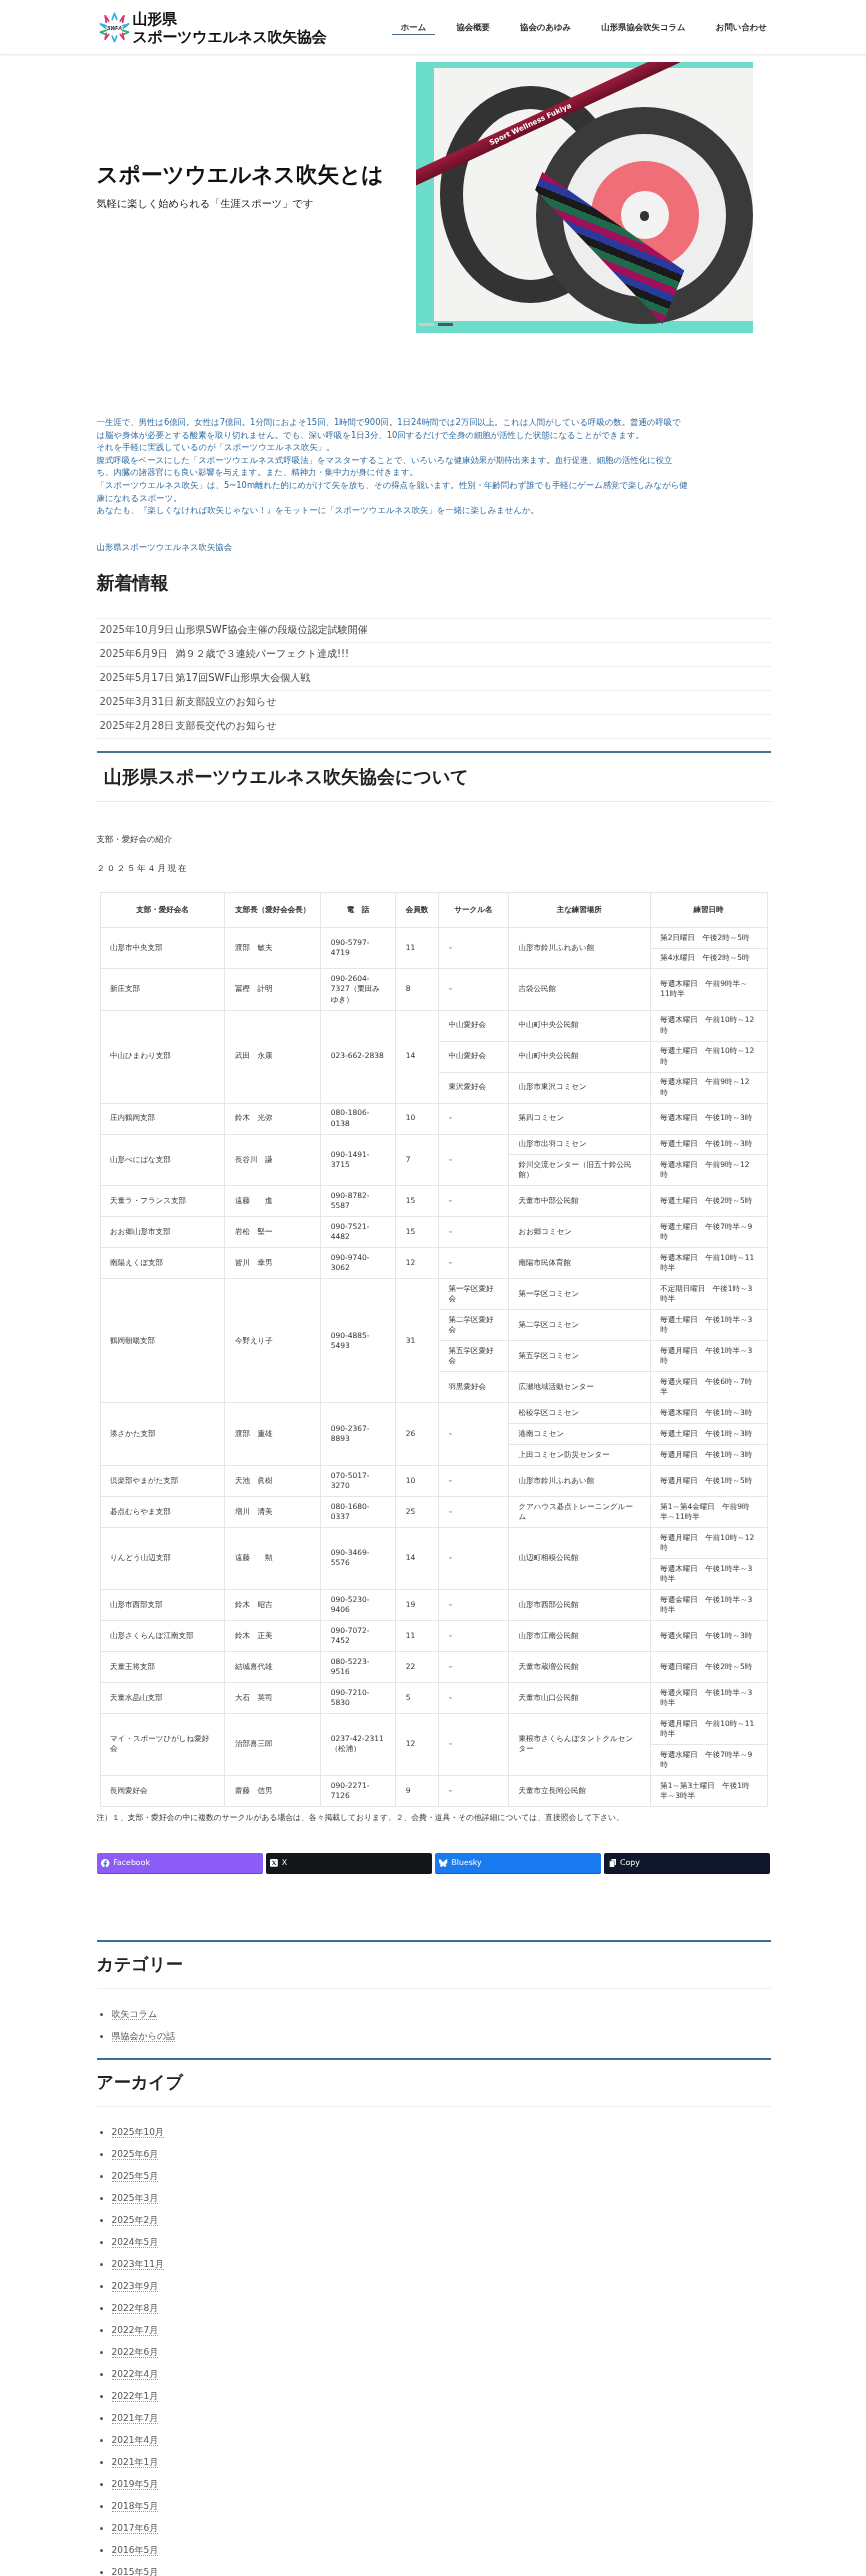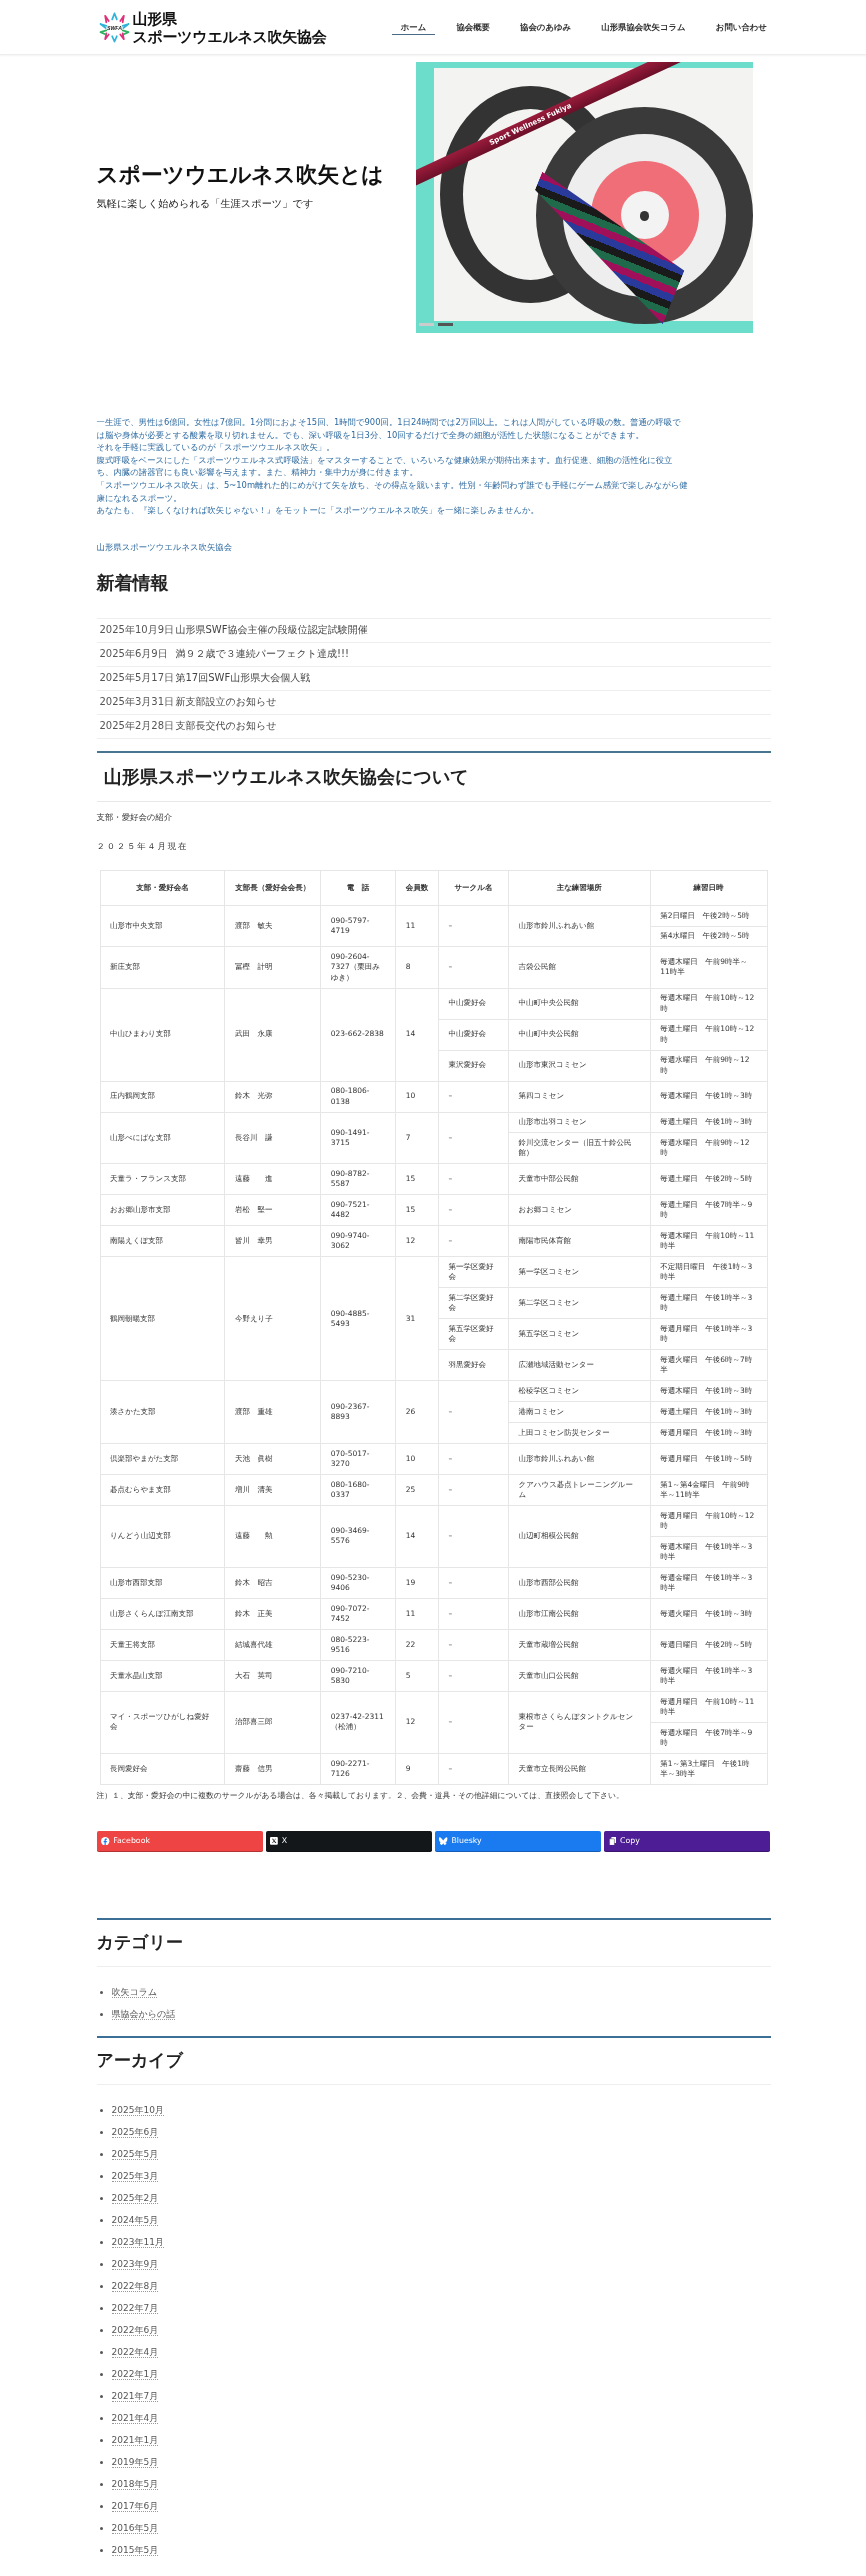--- a/index.html
+++ b/index.html
@@ -28,32 +28,32 @@
   .intro { margin-top: 78px; color: #2d6aa0; font-size: 8.4px; line-height: 12.6px; }
   .intro p { margin: 0; }
   .intro-sign { margin-top: 25px; color: #2d6aa0; font-size: 8.4px; }
   .news-title { font-size: 18px; font-weight: bold; color: #222; margin-top: 18px; margin-bottom: 23px; font-family: Liberation Serif, serif; }
   .news-list { border-top: 1.2px solid #eee; }
   .news-row { display: flex; height: 24px; align-items: center; border-bottom: 1.2px solid #eee; font-size: 10px; color: #555; }
   .news-date { width: 79px; padding-left: 3px; }
   .news-title-link { color: #444; }
   .section-head { border-top: 2.4px solid #4a7590; margin-top: 12px; padding: 12px 7.2px 12px; border-bottom: 0.6px solid #e8e8e8; }
   .section-head h2 { font-size: 18px; font-weight: bold; color: #222; }
-  .plain { font-size: 8.4px; margin-top: 10px; color: #333; }
+  .plain { font-size: 8.4px; margin-top: 32px; color: #333; }
   .plain2 { font-size: 8.4px; margin-top: 18px; color: #333; letter-spacing: 1.8px; }
   table.branches { width: 668px; margin: 18px 0 0 3px; border-collapse: collapse; font-size: 7.5px; color: #333; }
   table.branches th, table.branches td { border: 0.6px solid #e6e6e6; padding: 4.8px 9.6px; vertical-align: middle; line-height: 10.2px; }
   table.branches th { font-weight: bold; text-align: center; height: 35px; }
   .note { font-size: 7.8px; margin-top: 4.8px; color: #333; }
   .share { display: flex; gap: 2.4px; margin-top: 30px; }
   .share-btn { flex: 1; height: 21.7px; border-radius: 1.8px; color: #fff; font-size: 7.8px; display: flex; align-items: center; padding-left: 4.8px; gap: 3.6px; border-bottom: 1.8px solid rgba(0,0,0,0.25); }
-  .fb { background: #ef4444; }
+  .fb { background: #8b5cf6; }
   .xb { background: #14171a; }
   .bs { background: #1a7af0; }
-  .cp { background: #4c1d95; }
+  .cp { background: #0f172a; }
   .widget-head { border-top: 2.4px solid #3c6f96; margin-top: 66px; padding: 10.8px 0 12px; border-bottom: 0.6px solid #eee; }
   .widget-head h2 { font-size: 17px; font-weight: bold; color: #222; }
   .widget-list { list-style: disc; padding-left: 15px; margin-top: 19px; }
   .widget-list li { font-size: 9px; color: #555; height: 22px; }
   .widget-list li a { border-bottom: 0.6px dotted #999; }
   .widget-head.second { margin-top: 6px; }
 </style>
 </head>
 <body>
 

